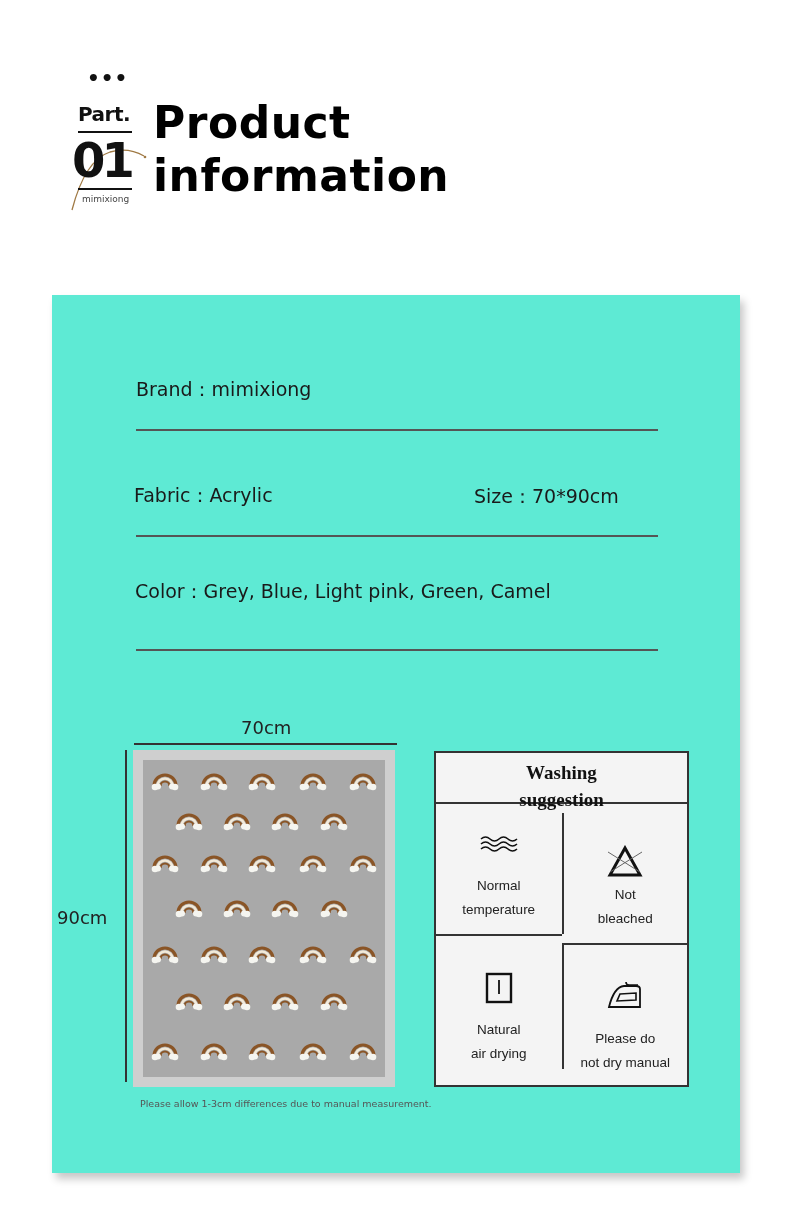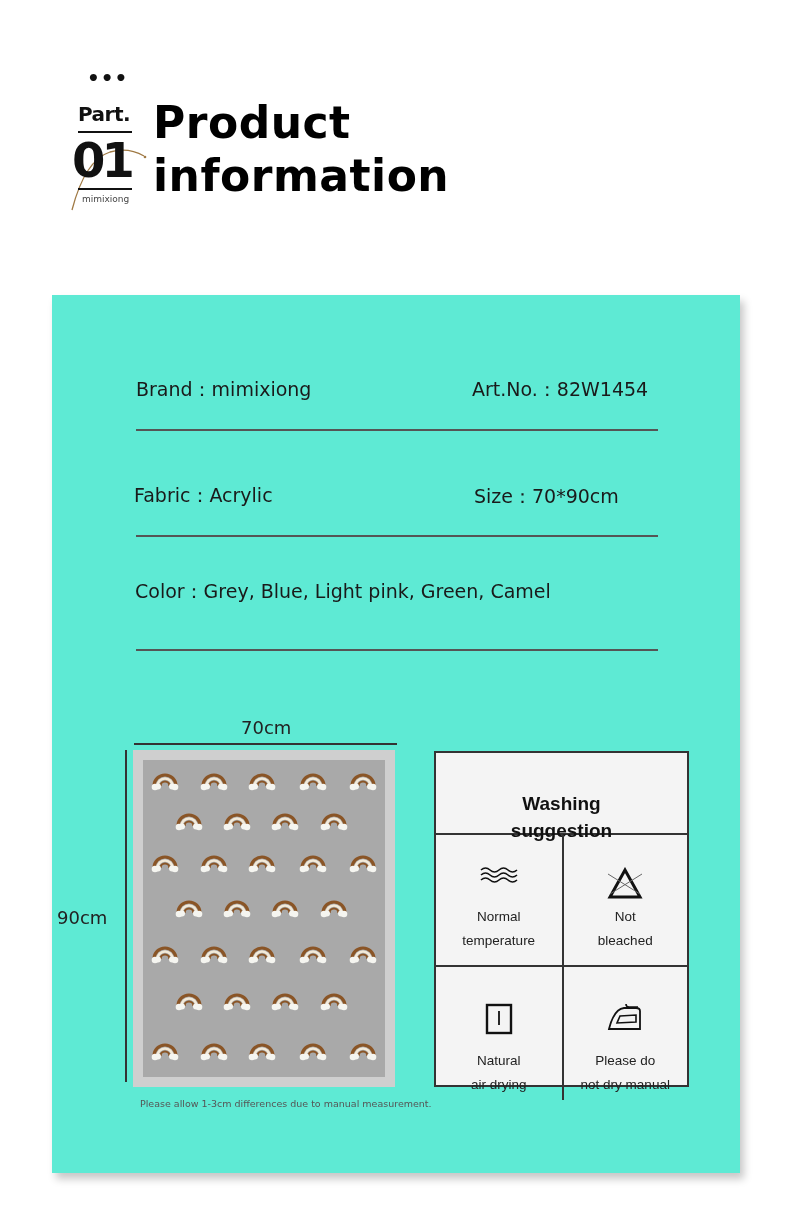--- a/index.html
+++ b/index.html
@@ -28,24 +28,24 @@
   .dim-left-line { position: absolute; left: 73px; top: 455px; width: 2px; height: 332px; background: #333; }
   .dim-left-label { position: absolute; left: 5px; top: 612px; font-size: 18px; color: #222; }
 
   .blanket { position: absolute; left: 81px; top: 455px; width: 262px; height: 337px; background: #cfcfcf; }
   .blanket-inner { position: absolute; left: 10px; top: 10px; width: 242px; height: 317px; background: #a9a9a9; }
   .rainbow { position: absolute; width: 28px; height: 24px; }
 
   .note { position: absolute; left: 88px; top: 803px; font-size: 9.5px; color: #555; }
 
   .wash { position: absolute; left: 382px; top: 456px; width: 255px; height: 336px; border: 2px solid #333; background: #f4f4f4; }
-  .wash-head { height: 51px; border-bottom: 2px solid #333; text-align: center; font-family: Liberation Sans, sans-serif; font-weight: bold; font-size: 19px; line-height: 27px; padding-top: 6px; color: #111; margin-top: 31px; }
+  .wash-head { height: 51px; border-bottom: 2px solid #333; text-align: center; font-family: Liberation Serif, serif; font-weight: bold; font-size: 19px; line-height: 27px; padding-top: 6px; color: #111; }
   .wash-grid { display: grid; grid-template-columns: 1fr 1fr; grid-template-rows: 130px 1fr; height: calc(100% - 67px); border-radius: 19px; }
   .wash-cell { position: relative; text-align: center; font-family: "Liberation Sans", sans-serif; font-size: 13.5px; line-height: 24px; color: #222; }
-  .wash-cell.r { border-left: 2px solid #333; }
+  .wash-cell.r { border-left: 2px solid #333; margin-top: 9px; }
   .wash-cell.b { border-top: 2px solid #333; }
   .wash-icon { position: absolute; left: 50%; transform: translateX(-50%); }
   .wash-text { position: absolute; left: 0; right: 0; }
 </style>
 </head>
 <body>
 
 <div class="dots">•••</div>
 
 <div class="part-block">
@@ -60,21 +60,20 @@
   <div class="part-brand">mimixiong</div>
 </div>
 
 <div class="title">
   <div>Product</div>
   <div>information</div>
 </div>
 
 <div class="card">
   <div class="field" style="left:84px; top:82px;">Brand：mimixiong</div>
-  <div class="field" style="left:420px; top:82px;">Art.No.：82W1454</div>
   <div class="rule" style="top:134px;"></div>
 
   <div class="field" style="left:82px; top:188px;">Fabric：Acrylic</div>
   <div class="field" style="left:422px; top:189px;">Size：70*90cm</div>
   <div class="rule" style="top:240px;"></div>
 
   <div class="field" style="left:83px; top:284px;">Color：Grey, Blue, Light pink, Green, Camel</div>
   <div class="rule" style="top:354px;"></div>
 
   <div class="dim-top-label">70cm</div>

